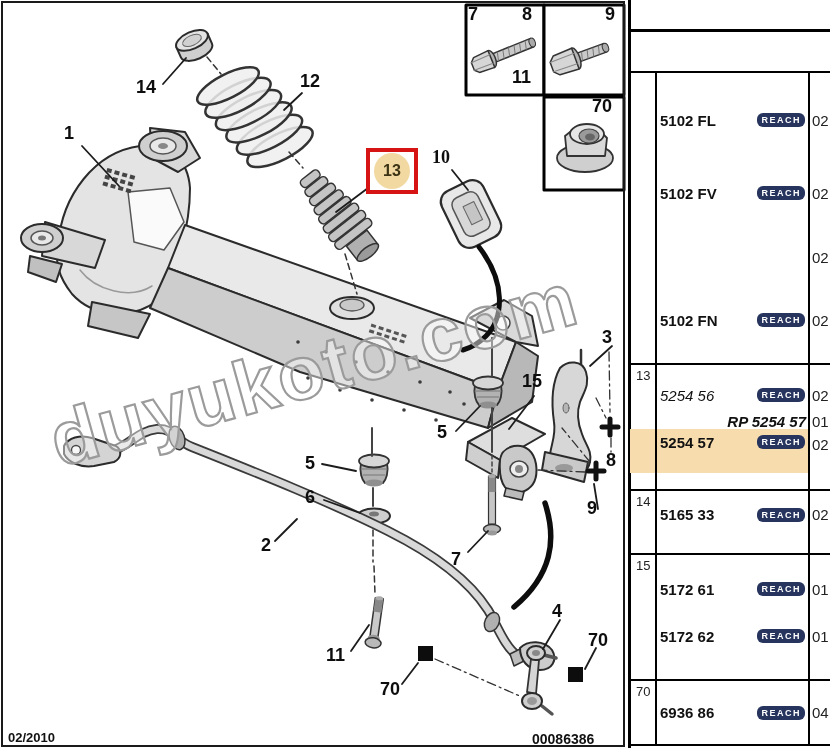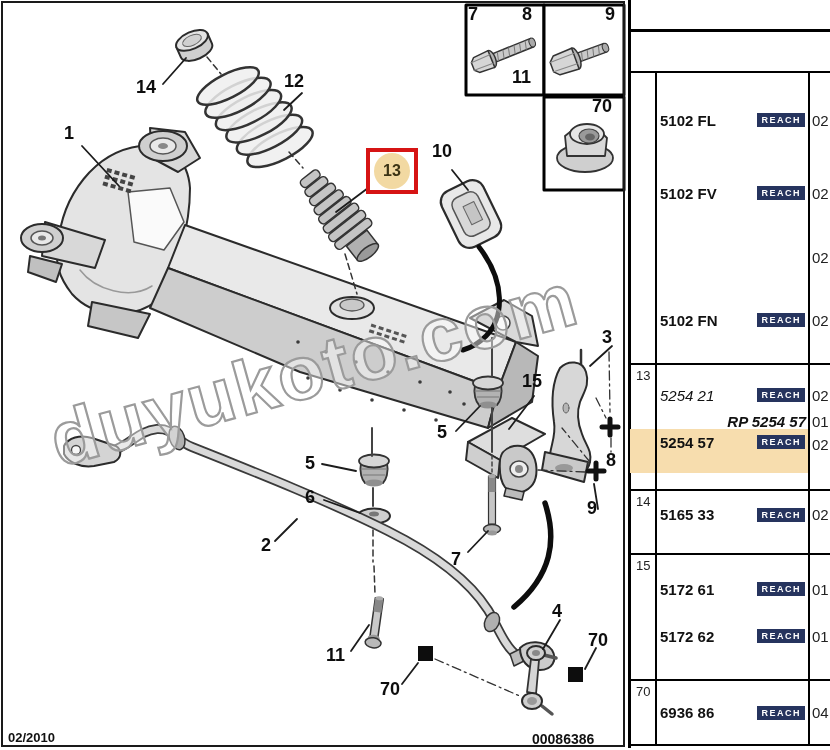--- a/index.html
+++ b/index.html
@@ -35,21 +35,21 @@
   .row{position:relative;display:flex;align-items:center;width:100%;}
   .row .part{margin-left:30px;font-size:15px;font-weight:bold;color:#111;white-space:nowrap;}
   .row.italic .part{font-style:italic;font-weight:normal;}
   .row.rp{justify-content:flex-end;}
   .row.rp .part{margin-left:0;margin-right:24px;font-style:italic;font-weight:bold;}
   .row.highlight{background:linear-gradient(to right,#f7ddae 178px,rgba(0,0,0,0) 178px);
                  align-items:flex-start;}
   .row.highlight .part{margin-top:5px;}
   .row.highlight .badge{top:6px;}
   .badge{position:absolute;right:25px;background:#26345e;color:#fff;font-size:9px;font-weight:bold;
-         letter-spacing:1.5px;padding:3px 4px 2px 4px;line-height:1;}
+         letter-spacing:1.5px;padding:3px 4px 2px 4px;line-height:1;border-radius:6px;}
   .row.highlight .badge{position:absolute;}
   .qty{position:absolute;left:182px;font-size:15px;color:#222;}
   .row.highlight .qty{top:7px;}
 </style>
 </head>
 <body>
 
 <div class="stage">
 
   <svg width="628" height="750" viewBox="0 0 628 750">
@@ -327,27 +327,27 @@
         <ellipse cx="5" cy="-11" rx="5" ry="3.5" fill="#666"></ellipse>
       </g>
     </g>
   </svg>
 
   <div class="watermark">duyukoto.com</div>
 
   <div class="callout-layer" id="callout-layer">
       <div class="callout" style="left: 64px; top: 124px;">1</div>
       <div class="callout" style="left: 136px; top: 78px;">14</div>
-      <div class="callout" style="left: 284px; top: 72px;">12</div>
+      <div class="callout" style="left: 300px; top: 72px;">12</div>
       <div class="redbox" style="left: 366px; top: 148px;">
         <div class="tan">
           <span>13</span>
         </div>
       </div>
-      <div class="callout" style="left: 432px; top: 142px;">10</div>
+      <div class="callout" style="left: 432px; top: 148px; font-family: Liberation Serif, serif;">10</div>
       <div class="callout" style="left: 602px; top: 328px;">3</div>
       <div class="callout" style="left: 522px; top: 372px;">15</div>
       <div class="callout" style="left: 437px; top: 423px;">5</div>
       <div class="callout" style="left: 305px; top: 454px;">5</div>
       <div class="callout" style="left: 305px; top: 488px;">6</div>
       <div class="callout" style="left: 606px; top: 451px;">8</div>
       <div class="callout" style="left: 587px; top: 499px;">9</div>
       <div class="callout" style="left: 451px; top: 550px;">7</div>
       <div class="callout" style="left: 261px; top: 536px;">2</div>
       <div class="callout" style="left: 326px; top: 646px;">11</div>
@@ -390,21 +390,21 @@
           </div>
           <div class="row" style="height: 66px;">
             <span class="part">5102 FN</span>
             <span class="badge">REACH</span>
             <span class="qty">02</span>
           </div>
         </div>
         <div class="group" style="height: 126px; padding-top: 12px;">
           <span class="gindex">13</span>
           <div class="row italic" style="height: 36px;">
-            <span class="part">5254 21</span>
+            <span class="part">5254 56</span>
             <span class="badge">REACH</span>
             <span class="qty">02</span>
           </div>
           <div class="row rp" style="height: 16px;">
             <span class="part">RP 5254 57</span>
             <span class="qty">01</span>
           </div>
           <div class="row highlight" style="height: 44px;">
             <span class="part">5254 57</span>
             <span class="badge">REACH</span>

